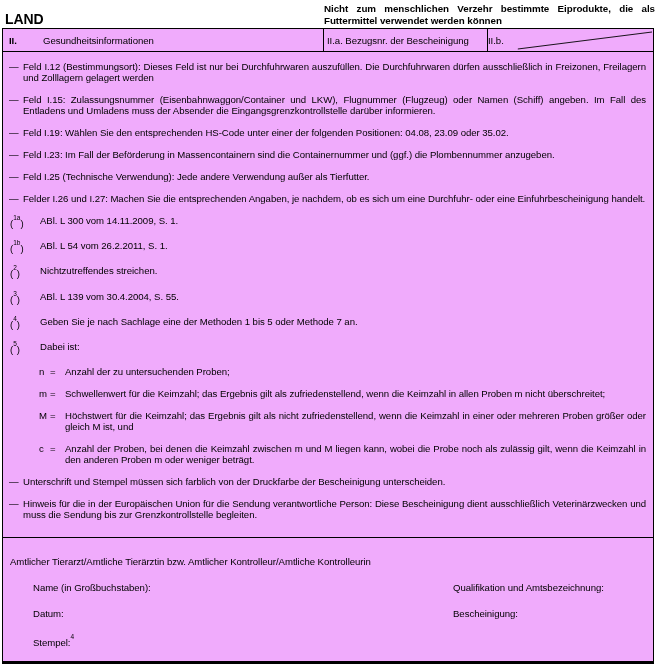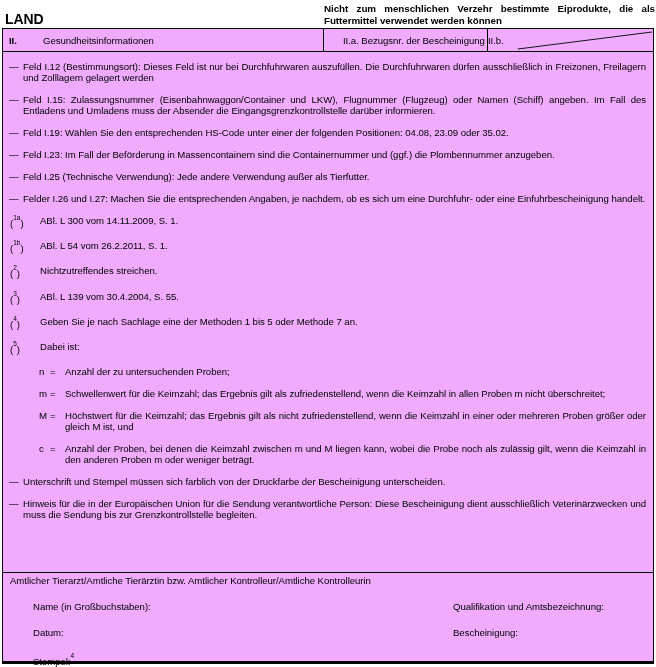--- a/index.html
+++ b/index.html
@@ -19,40 +19,40 @@
   .doc-table{
     position:absolute;left:2px;top:28px;width:652px;height:636px;box-sizing:border-box;
     border:1px solid #000;border-bottom:3px solid #000;
     display:flex;flex-direction:column;background:#f0abfc;
   }
   
   .header-row{display:flex;height:22px;flex-shrink:0;border-bottom:1px solid #000;}
   .hcell{padding-top:6px;box-sizing:border-box;white-space:nowrap;}
   .cell-part{width:40px;padding-left:6px;font-weight:bold;}
   .cell-title{flex:1;font-weight:normal;}
-  .cell-ref{width:164px;border-left:1px solid #000;padding-left:19px;}
+  .cell-ref{width:164px;border-left:1px solid #000;padding-left:3px;}
   .cell-local{width:166px;border-left:1px solid #000;position:relative;}
   .diag{position:absolute;left:0;top:0;width:100%;height:100%;}
   
   .body-cell{flex:1;padding:9px 7px 0 6px;overflow:hidden;}
   .dash-note{display:flex;margin-bottom:11px;}
   .dash{width:14px;flex-shrink:0;}
   .note-text{flex:1;text-align:justify;}
   .part2-heading{font-weight:bold;margin-bottom:11px;padding-left:2px;}
   .footnote{display:flex;margin-bottom:11px;}
   .fn-marker{width:30px;flex-shrink:0;padding-left:1px;}
   .fn-marker sup,.stamp-sup{font-size:6.5px;position:relative;top:-3px;letter-spacing:0;}
   .fn-text{flex:1;text-align:justify;}
   .definition{display:flex;margin-left:30px;margin-bottom:11px;}
   .def-symbol{width:26px;flex-shrink:0;display:flex;}
   .def-letter{width:11px;}
   .def-text{flex:1;text-align:justify;}
   
-  .officer-cell{height:89px;flex-shrink:0;border-top:1px solid #000;box-sizing:border-box;
-    padding:2px 7px 0 7px;position:relative;}
+  .officer-cell{height:124px;flex-shrink:0;border-top:1px solid #000;box-sizing:border-box;
+    padding:18px 7px 0 7px;position:relative;}
   .officer-title{white-space:nowrap;}
   .officer-row{position:relative;margin-top:15px;height:11px;}
   .o-left{margin-left:23px;}
   .o-right{position:absolute;left:443px;top:0;}
 </style>
 </head>
 <body>
 
 <div class="page">
 

